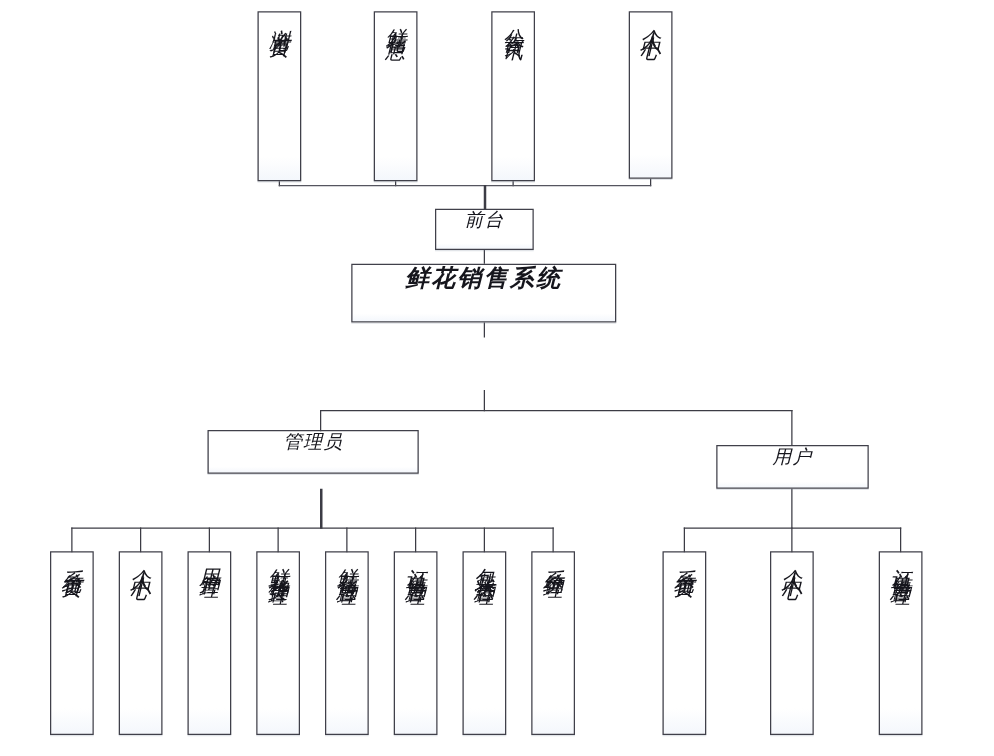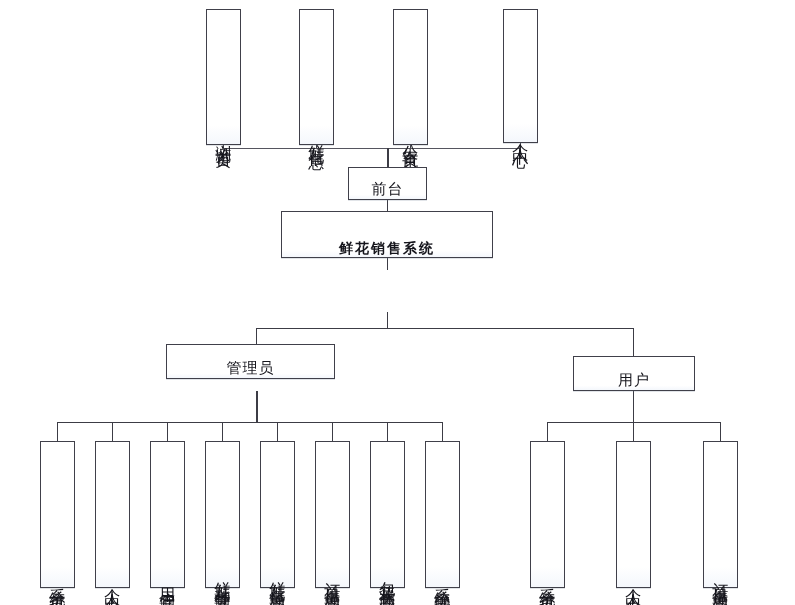--- a/index.html
+++ b/index.html
@@ -21,44 +21,45 @@
     width: 795px;
     height: 605px;
   }
   .node {
     position: absolute;
     box-sizing: border-box;
     border: 1px solid #40404a;
     background: linear-gradient(180deg, #ffffff 0%, #ffffff 86%, #f4f7fc 100%);
     box-shadow: 0 1px 0 rgba(120,130,150,0.22);
     display: flex;
-    align-items: flex-end;
+    align-items: flex-start;
     justify-content: center;
     text-align: center;
     line-height: 1.18;
     z-index: 3;
+    font-style: italic;
   }
   .node .label {
     display: block;
     font-size: 15px;
     letter-spacing: 0.5px;
     color: #15151c;
   }
   
   .node.vertical .label {
     writing-mode: vertical-rl;
     text-orientation: upright;
     line-height: 1.08;
     letter-spacing: 3px;
     font-size: 16px;
   }
   .node.root .label {
     font-weight: bold;
     letter-spacing: 2px;
-    font-size: 14px;
+    font-size: 19px;
   }
   .node.mid .label {
     font-size: 15px;
     letter-spacing: 1px;
   }
   .edge {
     position: absolute;
     background: #3c3c45;
     z-index: 1;
   }

